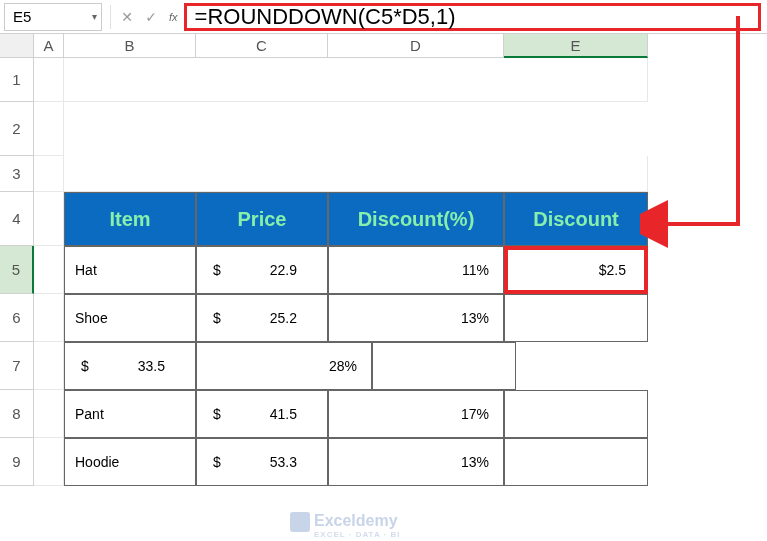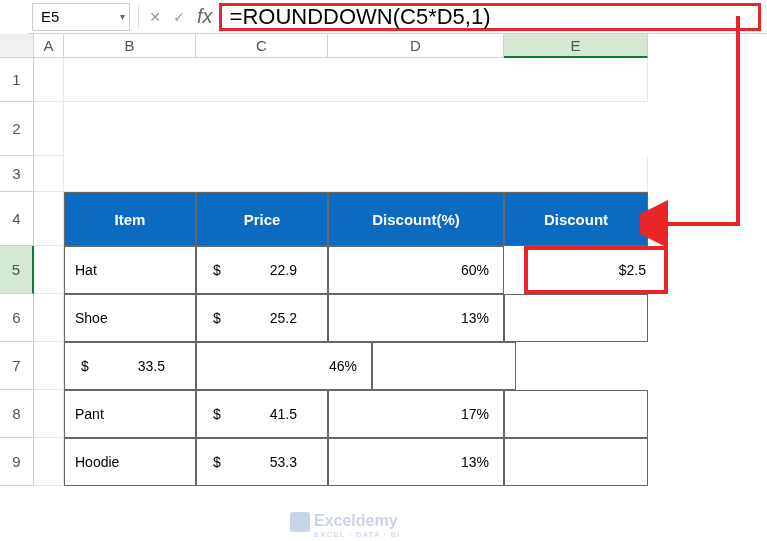--- a/index.html
+++ b/index.html
@@ -1,23 +1,23 @@
 <!DOCTYPE html>
 <html><head>
   <meta charset="utf-8">
   <style>
     * { box-sizing: border-box; margin: 0; padding: 0; }
     body { font-family: 'Segoe UI', Arial, sans-serif; background: #fff; width: 767px; height: 541px; overflow: hidden; position: relative; }
 
-    .formula-bar { display: flex; align-items: center; height: 34px; border-bottom: 1px solid #d0d0d0; background: #fff; margin-left: 28px; }
+    .formula-bar { display: flex; align-items: center; height: 34px; border-bottom: 1px solid #d0d0d0; background: #fff; }
     .name-box { width: 98px; height: 28px; border: 1px solid #ccc; margin: 2px 4px; display: flex; align-items: center; padding: 0 8px; font-size: 15px; position: relative; }
     .name-box .dd { position: absolute; right: 4px; font-size: 10px; color: #666; }
     .fb-sep { width: 1px; height: 24px; background: #e0e0e0; margin: 0 4px; }
     .fb-btn { width: 24px; height: 24px; display: flex; align-items: center; justify-content: center; color: #999; font-size: 14px; }
-    .fx-label { font-style: italic; font-size: 20px; color: #666; margin: 0 6px; }
+    .fx-label { font-style: italic; font-size: 11px; color: #666; margin: 0 6px; }
     .formula-input { flex: 1; height: 28px; border: 3px solid #e8262a; display: flex; align-items: center; padding: 0 8px; font-size: 22px; margin-right: 6px; }
 
     .grid-area { position: relative; }
     .col-headers { display: flex; height: 24px; background: #fff; }
     .row-header-spacer { width: 34px; border-right: 1px solid #d0d0d0; border-bottom: 1px solid #d0d0d0; background: #f0f0f0; }
     .col-header { border-right: 1px solid #d0d0d0; border-bottom: 1px solid #d0d0d0; text-align: center; font-size: 15px; color: #555; line-height: 24px; background: #fff; }
     .col-header.active { background: #d4e8d4; }
     .ch-A { width: 30px; }
     .ch-B { width: 132px; }
     .ch-C { width: 132px; }
@@ -32,29 +32,29 @@
 
     .r1 { height: 44px; }
     .r2 { height: 54px; }
     .r3 { height: 36px; }
     .r4 { height: 54px; }
     .r5, .r6, .r7, .r8, .r9 { height: 48px; }
 
     .title-banner { background: #6a36a8; color: #fff; font-size: 24px; font-weight: bold; display: flex; align-items: center; justify-content: center; border: 1px solid #666; }
     .w-full { width: 584px; }
 
-    .th { background: #0a6bc0; color: #ffffff; font-size: 15px; font-weight: bold; display: flex; align-items: center; justify-content: center; border: 1px solid #666 !important; text-align: center; }
+    .th { background: #0a6bc0; color: #86efac; font-size: 20px; font-weight: bold; display: flex; align-items: center; justify-content: center; border: 1px solid #666 !important; text-align: center; }
     .td { background: #fff; font-size: 14px; display: flex; align-items: center; border: 1px solid #666 !important; padding: 0 10px; }
     .td.price { justify-content: space-between; }
     .td.price .cur { padding-left: 6px; }
     .td.price .val { padding-right: 20px; }
     .td.pct { justify-content: flex-end; padding-right: 14px; }
     .td.disc { justify-content: flex-end; padding-right: 18px; }
 
-    .highlight-e5 { border: 4px solid #e8262a !important; position: relative; z-index: 5; margin-left: 20px; }
+    .highlight-e5 { border: 4px solid #e8262a !important; position: relative; z-index: 5; }
 
     .w-B { width: 132px; }
     .w-C { width: 132px; }
     .w-D { width: 176px; }
     .w-E { width: 144px; }
     .w-A { width: 30px; }
 
     .arrow-svg { position: absolute; top: 6px; left: 640px; pointer-events: none; z-index: 20; }
 
     .watermark { position: absolute; top: 478px; left: 290px; font-size: 16px; color: #c8d4e8; font-weight: bold; z-index: 1; pointer-events: none; display: flex; }
@@ -119,21 +119,21 @@
 
     <div class="table-wrap">
     <div class="row r5">
       <div class="row-header active" style="height:48px">5</div>
       <div class="cell w-A"></div>
       <div class="td w-B">Hat</div>
       <div class="td price w-C">
             <span class="cur">$</span>
             <span class="val">22.9</span>
           </div>
-      <div class="td pct w-D">60%</div>
+      <div class="td pct w-D">11%</div>
       <div class="td disc w-E highlight-e5">$2.5</div>
     </div>
 
     <div class="row r6">
       <div class="row-header" style="height:48px">6</div>
       <div class="cell w-A"></div>
       <div class="td w-B">Shoe</div>
       <div class="td price w-C">
             <span class="cur">$</span>
             <span class="val">25.2</span>
@@ -142,21 +142,21 @@
       <div class="td disc w-E"></div>
     </div>
 
     <div class="row r7">
       <div class="row-header" style="height:48px">7</div>
       <div class="cell w-A"></div>
       <div class="td price w-C">
             <span class="cur">$</span>
             <span class="val">33.5</span>
           </div>
-      <div class="td pct w-D">46%</div>
+      <div class="td pct w-D">28%</div>
       <div class="td disc w-E"></div>
     </div>
 
     <div class="row r8">
       <div class="row-header" style="height:48px">8</div>
       <div class="cell w-A"></div>
       <div class="td w-B">Pant</div>
       <div class="td price w-C">
             <span class="cur">$</span>
             <span class="val">41.5</span>

